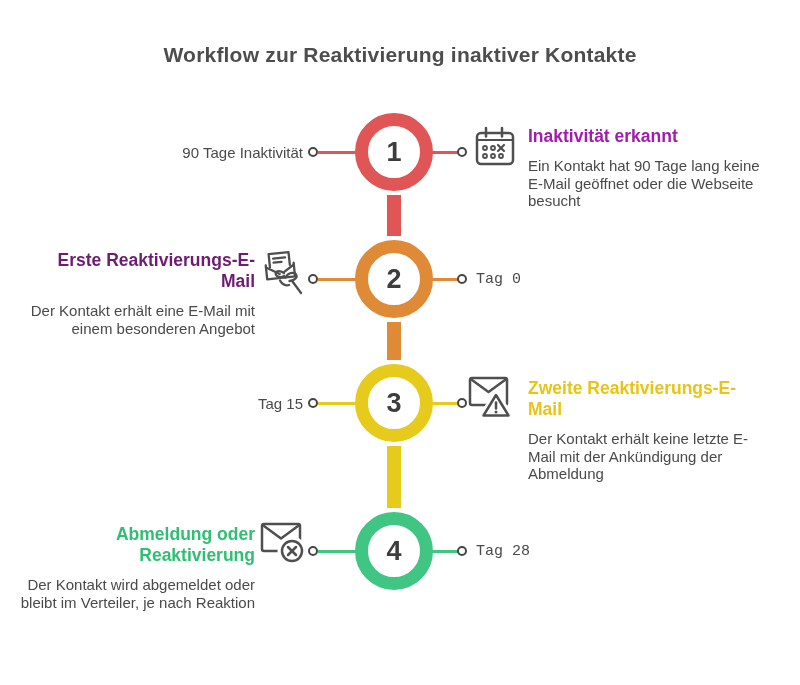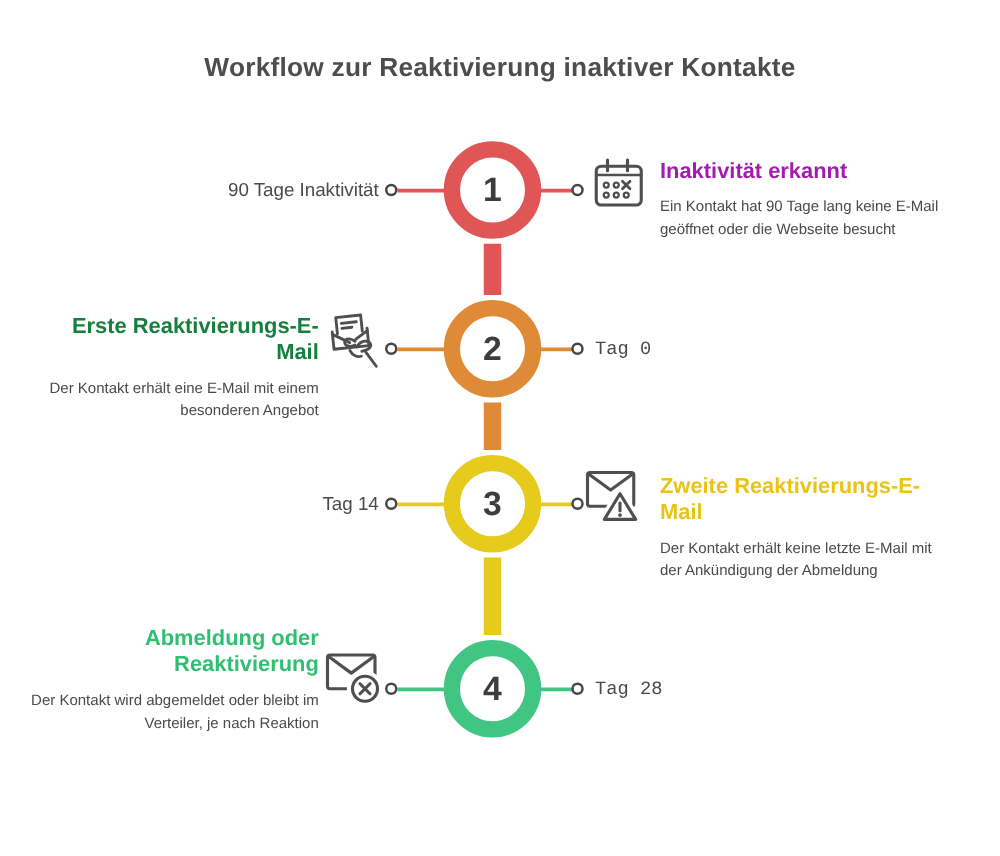--- a/index.html
+++ b/index.html
@@ -41,31 +41,31 @@
   .rl{left:308px}.rr{left:457px}
   .ry1{top:147px}.ry2{top:274px}.ry3{top:398px}.ry4{top:546px}
   
   .day-label{position:absolute;font-size:15px;color:#4a4a4a;}
   .day-l{left:140px;width:163px;text-align:right;}
   .day-r{left:476px;width:160px;text-align:left;font-family:Liberation Mono, monospace;}
   .dy1{top:144px}.dy2{top:271px}.dy3{top:395px}.dy4{top:543px}
   
   .content{position:absolute;}
   .content .heading{font-size:17.5px;font-weight:bold;line-height:21px;margin:0 0 10px 0;}
-  .content .desc{font-size:12px;line-height:17.5px;color:#4a4a4a;}
+  .content .desc{font-size:15px;line-height:17.5px;color:#4a4a4a;}
   .content-right{text-align:left;}
   .content-left{text-align:right;}
   .content1{left:528px;top:126px;width:250px;}
   .content1 .heading{color:#a21caf;}
   .content1 .desc{width:243px;}
   .content2{left:15px;top:250px;width:240px;}
-  .content2 .heading{color:#15803d;width:205px;margin-left:auto;}
+  .content2 .heading{color:#701a75;width:205px;margin-left:auto;}
   .content3{left:528px;top:378px;width:232px;}
   .content3 .heading{color:#e9c414;width:215px;}
-  .content4{left:15px;top:500px;width:240px;text-align:right;}
+  .content4{left:15px;top:524px;width:240px;text-align:right;}
   .content4 .heading{color:#2fbf72;width:170px;margin-left:auto;}
   
   .icon{position:absolute;}
   .icon1{left:471px;top:123px;}
   .icon2{left:256px;top:247px;}
   .icon3{left:466px;top:373px;}
   .icon4{left:258px;top:517px;}
   .icon svg{display:block;}
 </style>
 </head>
@@ -134,21 +134,21 @@
   <div class="content content2 content-left">
     <div class="heading">Erste Reaktivierungs-E-Mail</div>
     <div class="desc">Der Kontakt erhält eine E-Mail mit einem besonderen Angebot</div>
   </div>
 
   <div class="node node3">
     <span class="num">3</span>
   </div>
   <div class="hline hl-left c-yellow y3"></div>
   <div class="ring rl ry3"></div>
-  <div class="day-label day-l dy3">Tag 14</div>
+  <div class="day-label day-l dy3">Tag 15</div>
   <div class="hline hl-right c-yellow y3"></div>
   <div class="ring rr ry3"></div>
   <div class="icon icon3">
     <svg width="50" height="50" viewBox="0 0 50 50" fill="none" stroke="#4f4f4f" stroke-width="2.5" stroke-linecap="round" stroke-linejoin="round">
       <rect x="4" y="5" width="37" height="27" rx="2"></rect>
       <path d="M6 7 L22.5 19 L39 7"></path>
       <path d="M30 22 L42.5 42.5 L17.5 42.5 Z" stroke="#ffffff" stroke-width="8" fill="#ffffff"></path>
       <path d="M30 22 L42.5 42.5 L17.5 42.5 Z" fill="#ffffff"></path>
       <line x1="30" y1="29.5" x2="30" y2="35.5"></line>
       <circle cx="30" cy="39" r="0.8" fill="#4f4f4f" stroke-width="1.4"></circle>

